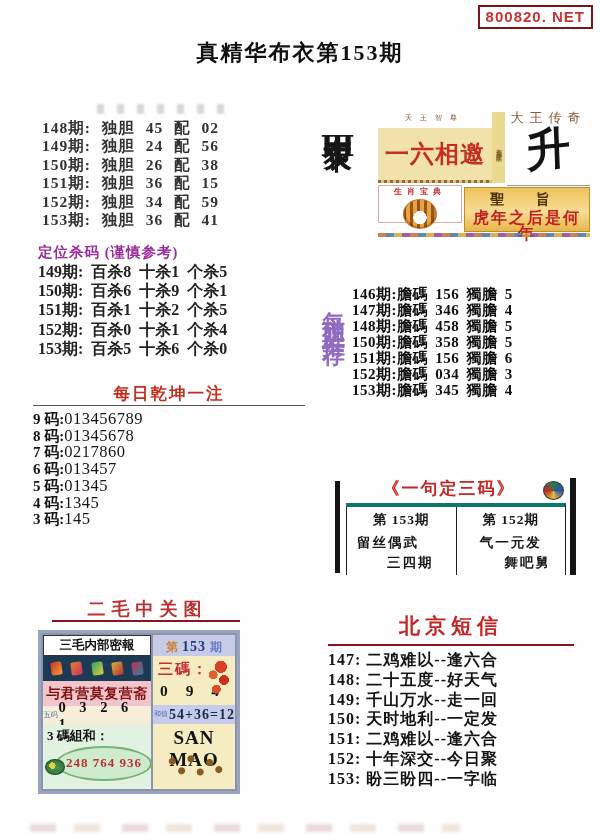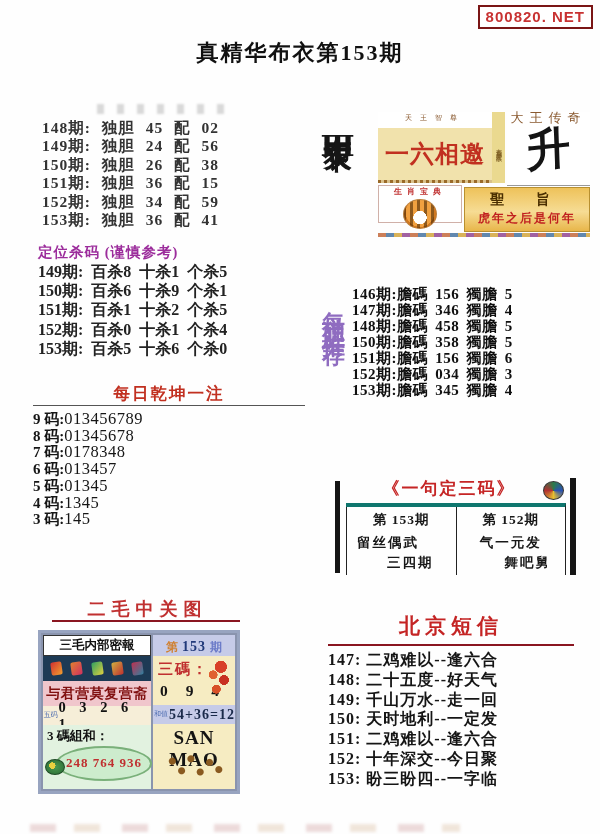--- a/index.html
+++ b/index.html
@@ -61,21 +61,21 @@
   .g-tiger{position:absolute;left:0;top:73px;width:84px;height:38px;background:#fff;border:1px solid #d0b0a8;box-sizing:border-box;}
   .g-tiger .lbl{text-align:center;font-size:8px;color:#c03030;letter-spacing:5px;line-height:11px;filter:blur(.4px);font-weight:bold;}
   .tiger-ico{width:34px;height:30px;margin:2px auto 0;border-radius:50%;
     background:radial-gradient(circle at 50% 62%, #fff 0 26%, transparent 27%),
       repeating-linear-gradient(90deg,rgba(60,30,0,.55) 0 3px,transparent 3px 7px),
       radial-gradient(circle at 50% 45%, #f0a040 0 60%, #d07820 61% 100%);
     box-shadow:0 0 0 1px #b88040 inset;}
   .g-shengzhi{position:absolute;left:86px;top:75px;width:126px;height:45px;box-sizing:border-box;
     background:linear-gradient(#eec25a,#f6dc94 55%,#e8b64a);border:1px solid #b89030;text-align:center;}
   .g-shengzhi .t{font-weight:bold;font-size:14px;color:#4a2e00;letter-spacing:14px;line-height:20px;margin-top:2px;}
-  .g-shengzhi .l{font-weight:bold;font-size:12px;color:#c02020;letter-spacing:2px;line-height:16px;}
+  .g-shengzhi .l{font-weight:bold;font-size:16px;color:#c02020;letter-spacing:2px;line-height:16px;}
   .g-bottomstrip{position:absolute;left:0;top:121px;width:212px;height:4px;
     background:repeating-linear-gradient(90deg,#c06030 0 8px,#3a6a9a 8px 16px,#d0a030 16px 24px,#8a3a8a 24px 32px);opacity:.8;}
 
   
   .danma-rows{position:absolute;left:352px;top:286px;}
   .danma-rows .row{font-weight:bold;font-size:15px;color:#101010;line-height:16px;word-spacing:3px;letter-spacing:.5px;white-space:nowrap;}
 
   
   .yiju-leftbar{position:absolute;left:335px;top:481px;width:5px;height:92px;background:#151515;}
   .yiju-rightbar{position:absolute;left:570px;top:478px;width:6px;height:97px;background:#151515;}
@@ -189,21 +189,21 @@
     <div class="row">152期: 百杀0 十杀1 个杀4</div>
     <div class="row">153期: 百杀5 十杀6 个杀0</div>
   </div>
 
   <div class="sec3">
     <div class="hd">每日乾坤一注</div>
     <div class="rule"></div>
     <div class="rows">
       <div class="row"><span class="pre">9 码:</span><span class="digits">013456789</span></div>
       <div class="row"><span class="pre">8 码:</span><span class="digits">01345678</span></div>
-      <div class="row"><span class="pre">7 码:</span><span class="digits">0178348</span></div>
+      <div class="row"><span class="pre">7 码:</span><span class="digits">0217860</span></div>
       <div class="row"><span class="pre">6 码:</span><span class="digits">013457</span></div>
       <div class="row"><span class="pre">5 码:</span><span class="digits">01345</span></div>
       <div class="row"><span class="pre">4 码:</span><span class="digits">1345</span></div>
       <div class="row"><span class="pre">3 码:</span><span class="digits">145</span></div>
     </div>
   </div>
 
   <div class="buyi-title">布衣天下Ⅲ</div>
 
   <div class="graphic">

